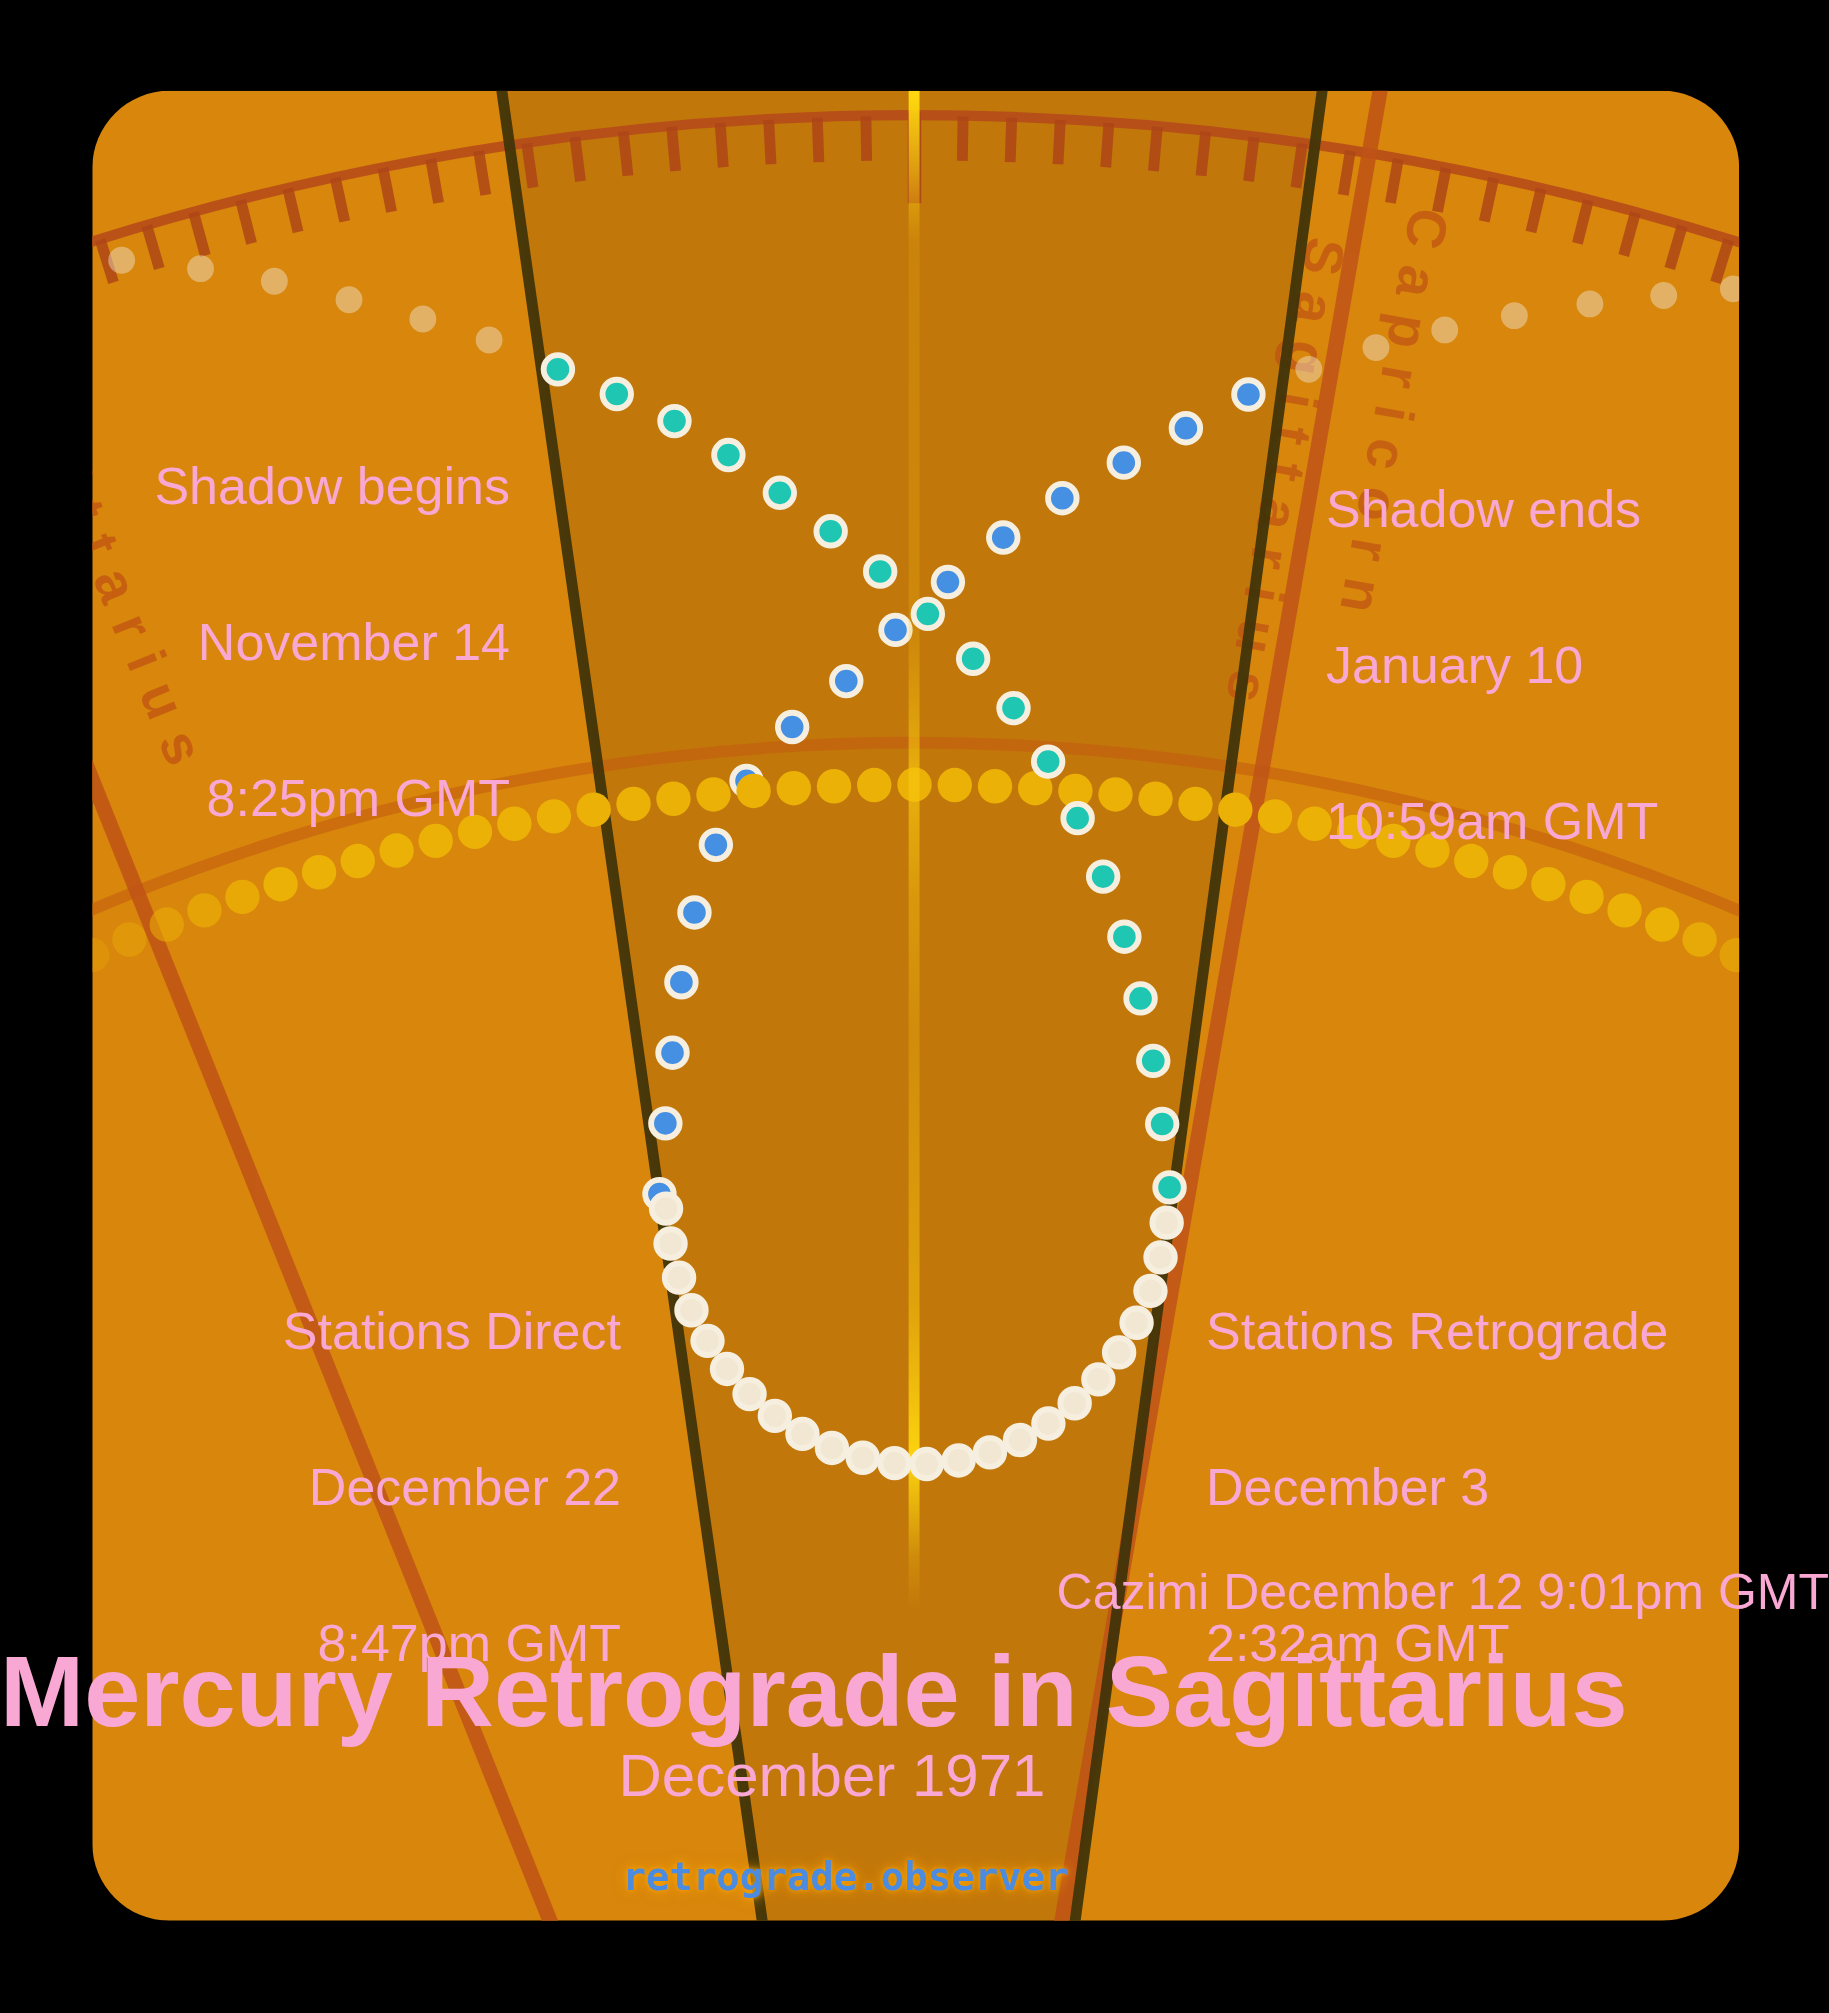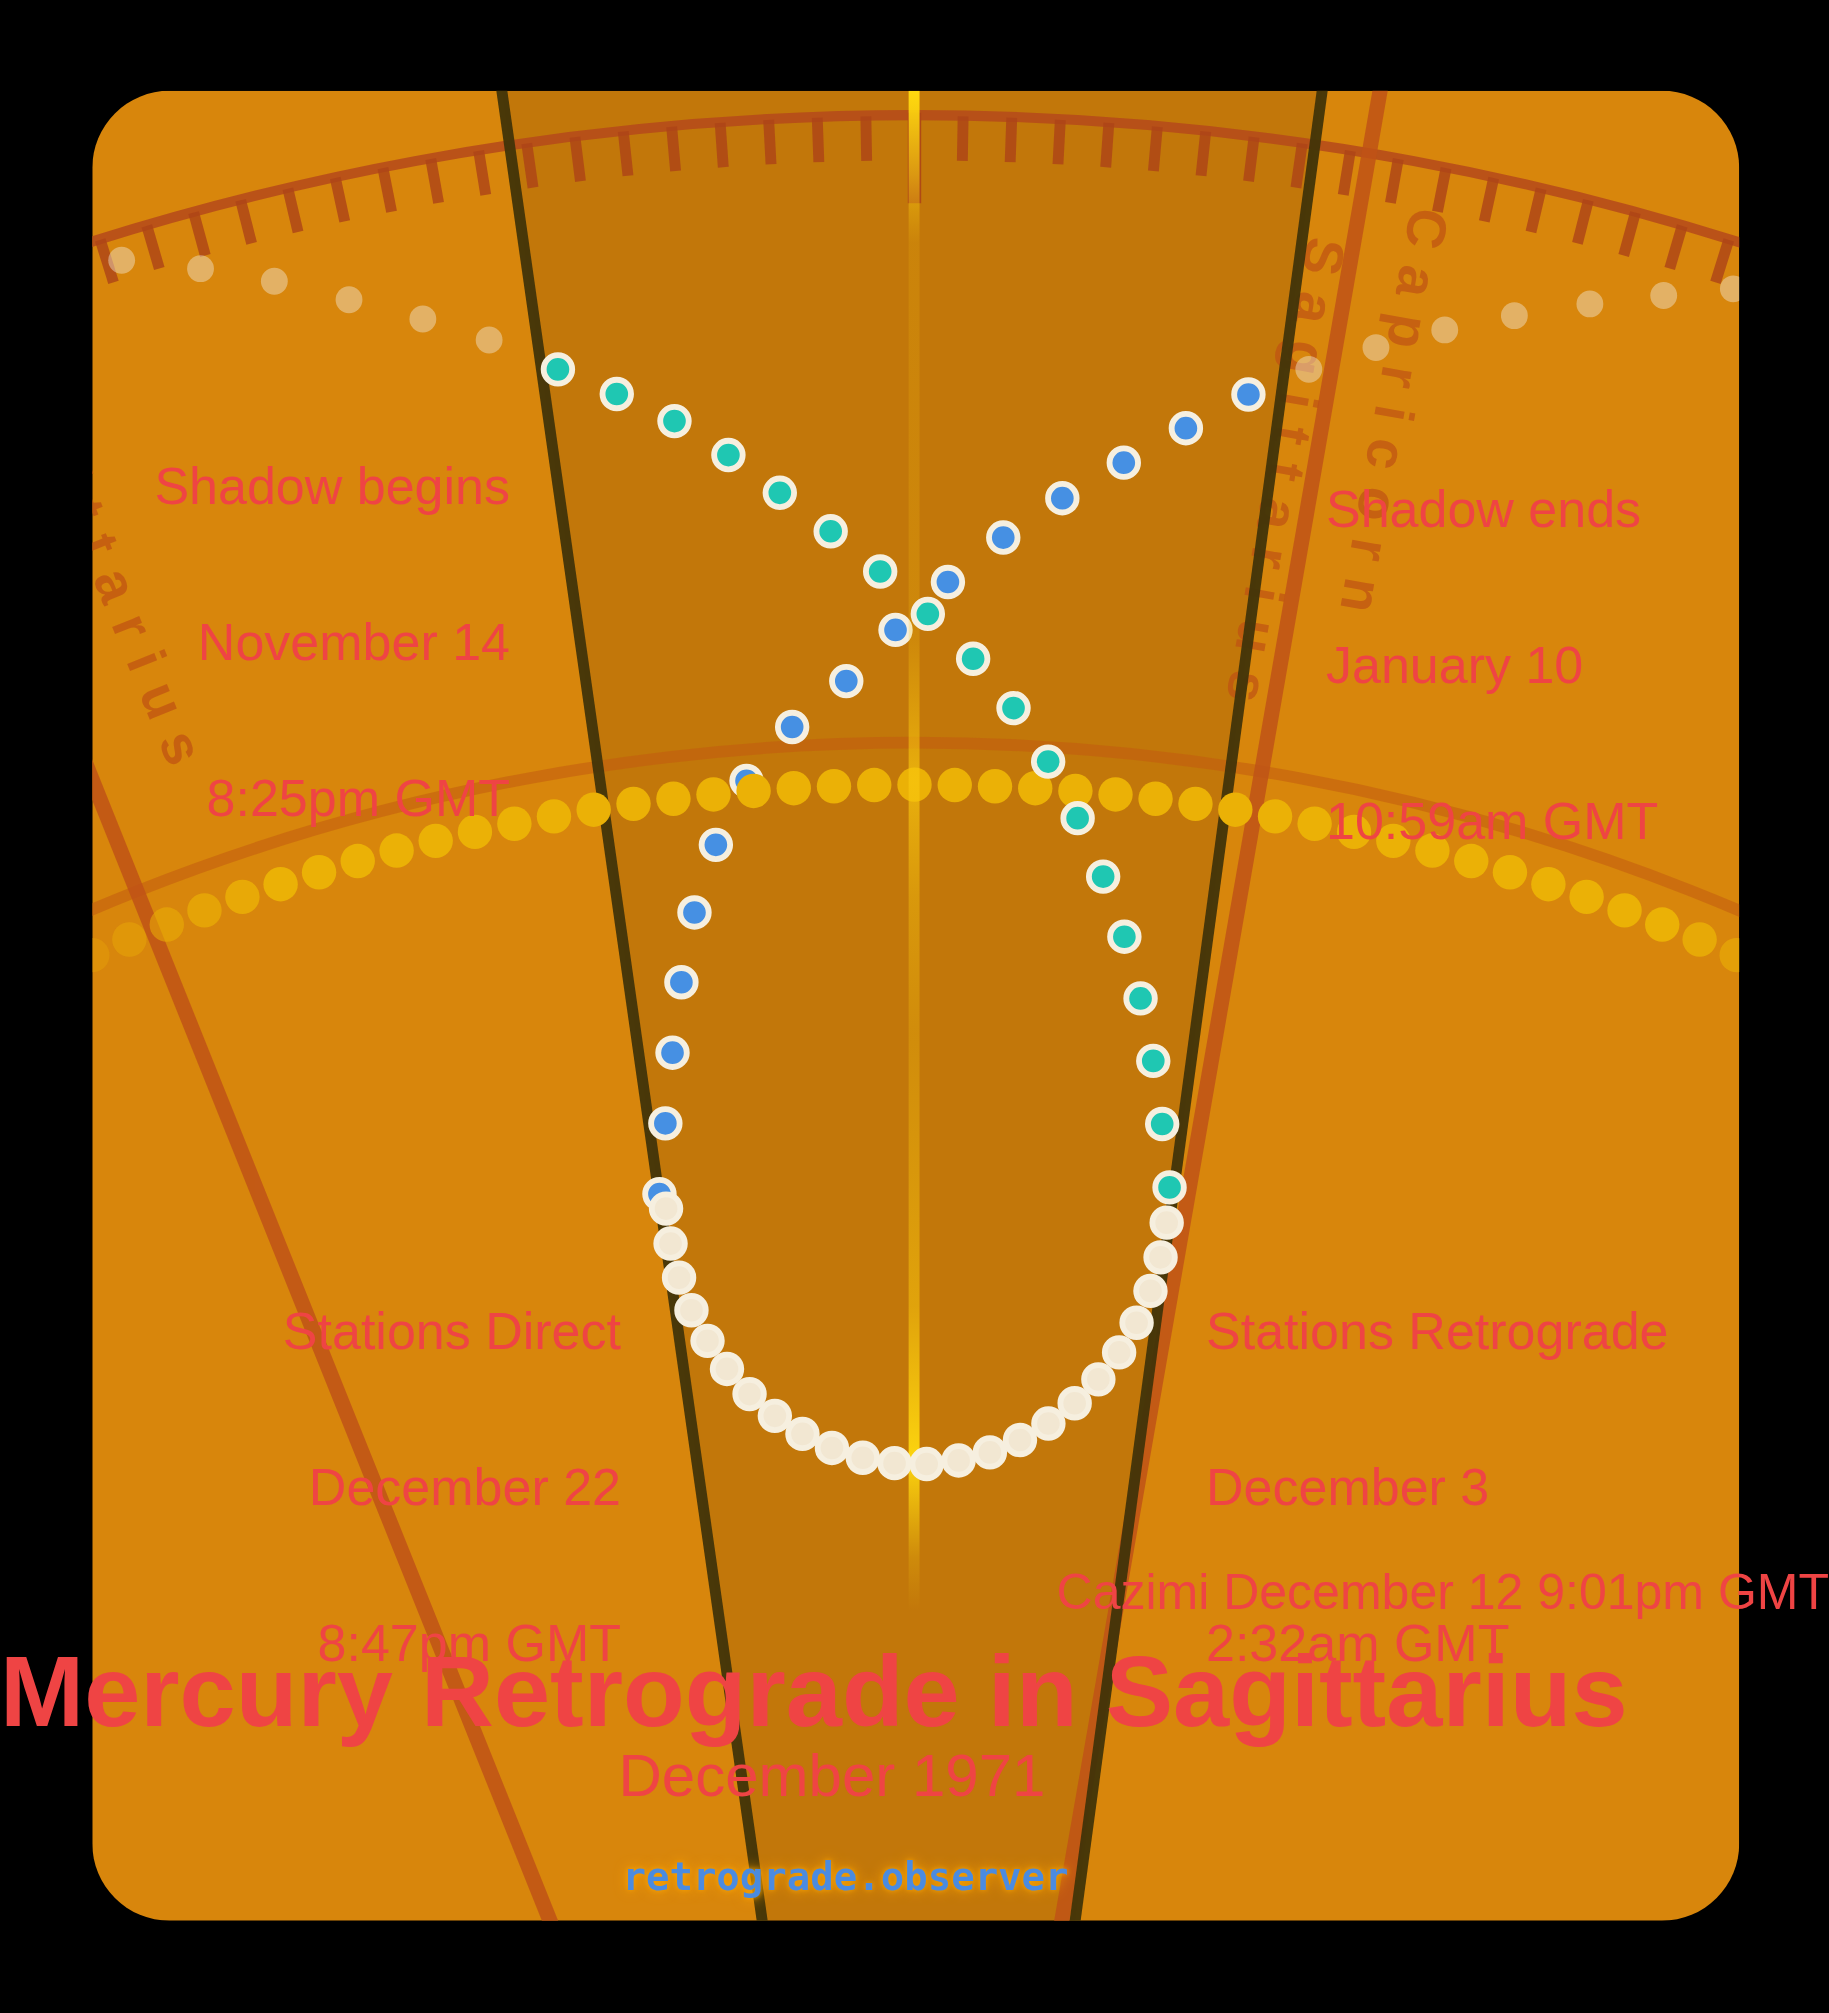--- a/index.html
+++ b/index.html
@@ -1,19 +1,19 @@
 <!DOCTYPE html>
 <html style="font-size:13.4px"><head>
 <meta charset="utf-8">
 <style>
   html,body{margin:0;padding:0;background:#000;}
   body{width:1829px;height:2014px;position:relative;font-family:"Liberation Sans",sans-serif;overflow:hidden;}
   #stage{position:absolute;left:0;top:0;width:1829px;height:2014px;}
   svg{position:absolute;left:0;top:0;}
-  .lbl{position:absolute;color:#ef4444;font-size:52px;line-height:52px;white-space:pre;}
+  .lbl{position:absolute;color:#f9a8d4;font-size:52px;line-height:52px;white-space:pre;}
   .lbl .ln{display:block;}
   #lbl-shadow-begins{top:356px;right:1319px;text-align:right;}
   #lbl-shadow-ends{top:379px;left:1306px;text-align:left;margin-left:20px;}
   #lbl-stations-direct{top:1201px;right:1208px;text-align:right;}
   #lbl-stations-retrograde{top:1201px;left:1206px;text-align:left;}
   #lbl-cazimi{top:1566px;left:0;width:1829px;text-align:right;font-size:50px;line-height:52px;}
   #lbl-title{top:1639px;left:0;width:1826px;text-align:left;font-size:101px;line-height:104px;font-weight:bold;}
   #lbl-subtitle{top:1745px;left:0;width:1664px;text-align:center;font-size:60px;line-height:62px;}
   #lbl-watermark{top:1856px;left:0;width:1691px;text-align:center;
      font-family:"DejaVu Sans Mono","Liberation Mono",monospace;font-weight:bold;font-size:39px;line-height:42px;

